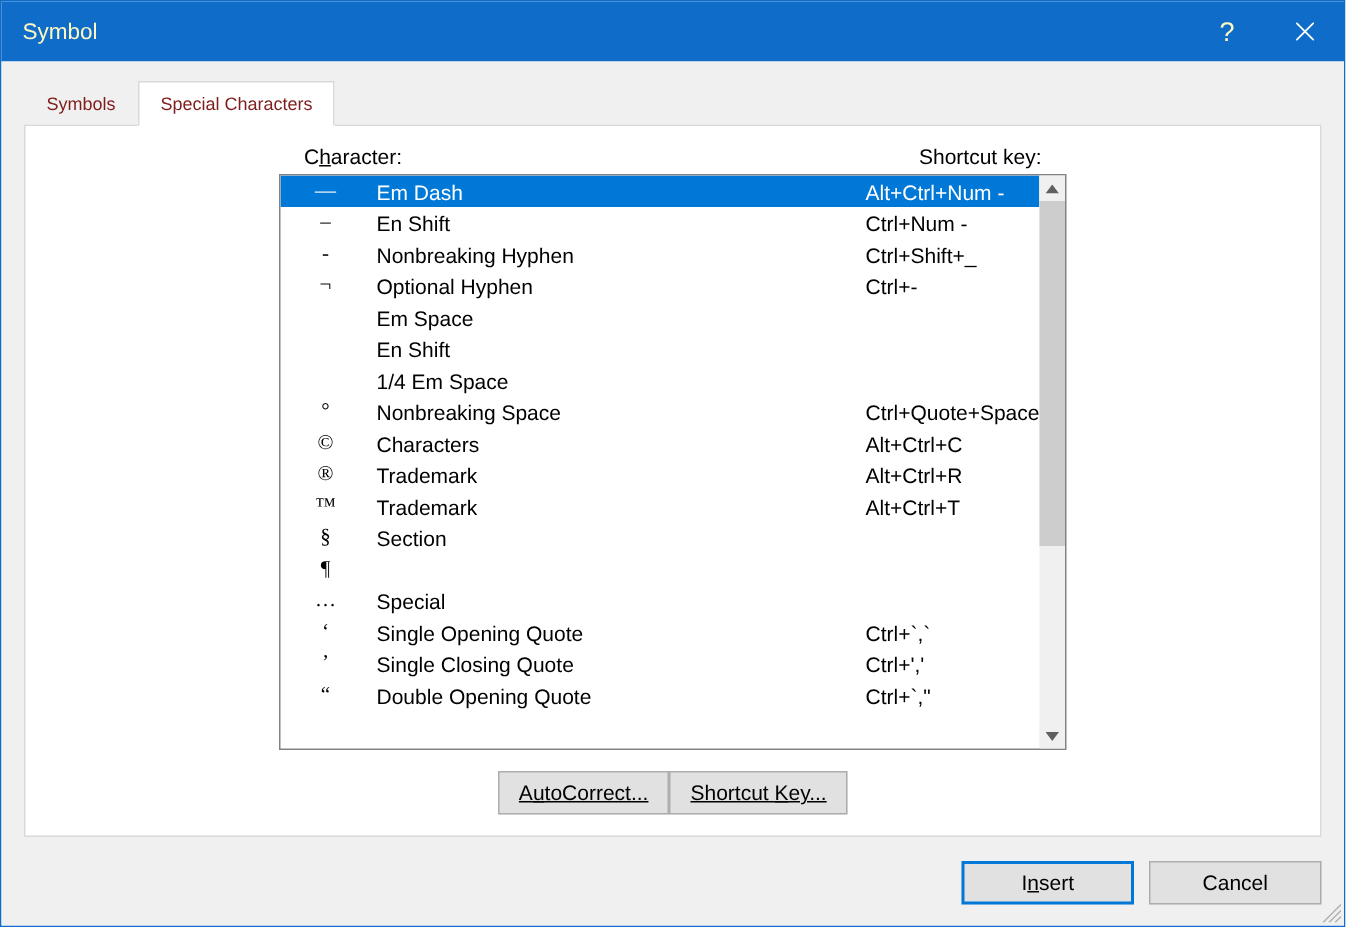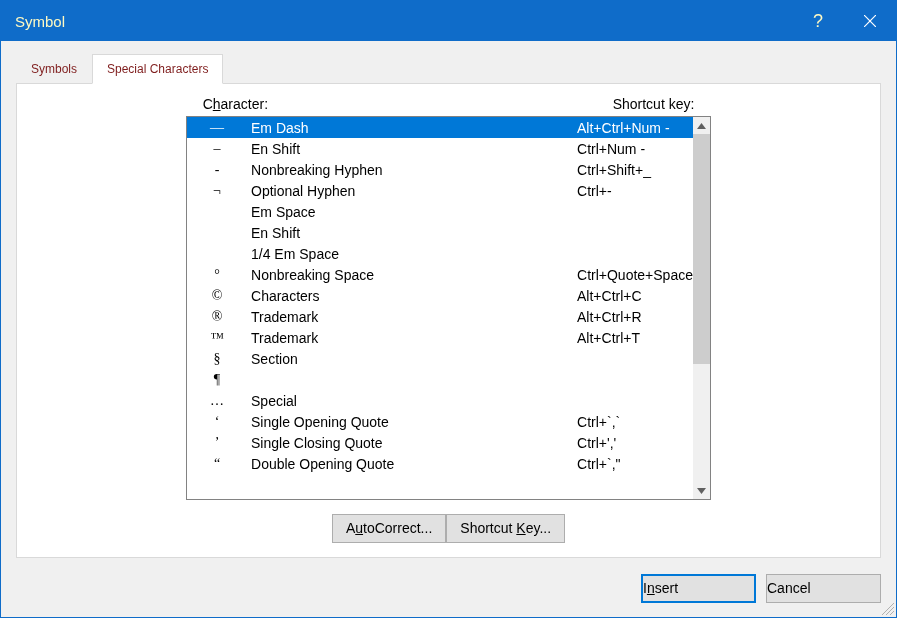--- a/index.html
+++ b/index.html
@@ -153,40 +153,41 @@
     left: 0; top: 0;
     width: 17px;
     height: 230px;
     background: #cdcdcd;
   }
 
   .btn-row {
     display: flex;
     gap: 0;
     padding-top: 14px;
+    text-decoration: underline;
   }
   .btn {
     padding: 5px 13px 6px 13px;
     font-size: 14px;
     background: #e1e1e1;
     border: 1px solid #adadad;
     cursor: pointer;
     color: #000;
   }
 
   .footer {
     display: flex;
     justify-content: flex-end;
     padding: 16px 15px 14px 15px;
     gap: 10px;
     position: relative;
   }
   .footer .btn {
     width: 115px;
-    text-align: left;
+    text-align: center;
     padding: 5px 0 6px 0;
   }
   .footer .btn.primary {
     border: 2px solid #0078d7;
     padding: 4px 0 5px 0;
   }
   .resize-grip {
     position: absolute;
     right: 2px; bottom: 2px;
     width: 14px; height: 14px;

